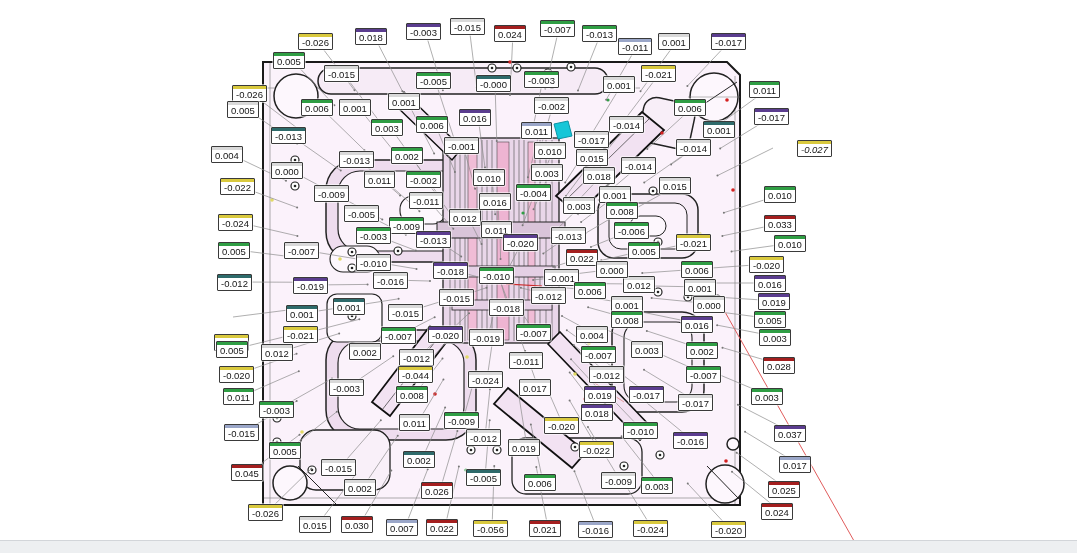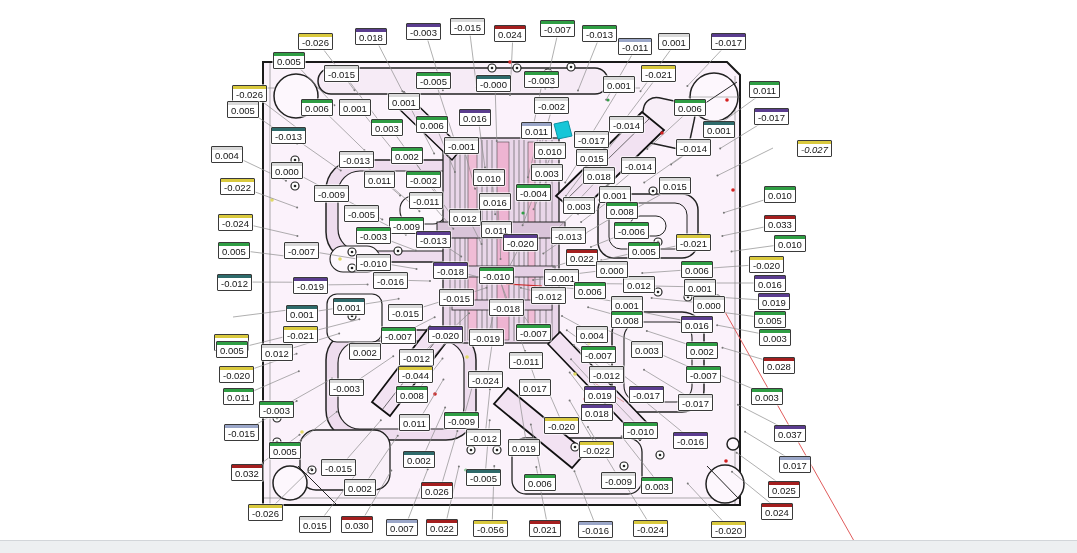--- a/index.html
+++ b/index.html
@@ -697,21 +697,21 @@
       <div class="lbl" style="left: 259px; top: 401px;">
         <div class="stripe" style="background: rgb(47, 158, 68);"></div>
         <div class="val">-0.003</div>
       </div>
       <div class="lbl" style="left: 224px; top: 424px;">
         <div class="stripe" style="background: rgb(154, 166, 200);"></div>
         <div class="val">-0.015</div>
       </div>
       <div class="lbl" style="left: 231px; top: 464px;">
         <div class="stripe" style="background: rgb(164, 31, 31);"></div>
-        <div class="val">0.032</div>
+        <div class="val">0.045</div>
       </div>
       <div class="lbl" style="left: 248px; top: 504px;">
         <div class="stripe" style="background: rgb(217, 201, 62);"></div>
         <div class="val">-0.026</div>
       </div>
       <div class="lbl" style="left: 299px; top: 516px;">
         <div class="stripe" style="background: rgb(217, 217, 217);"></div>
         <div class="val">0.015</div>
       </div>
       <div class="lbl" style="left: 341px; top: 516px;">

